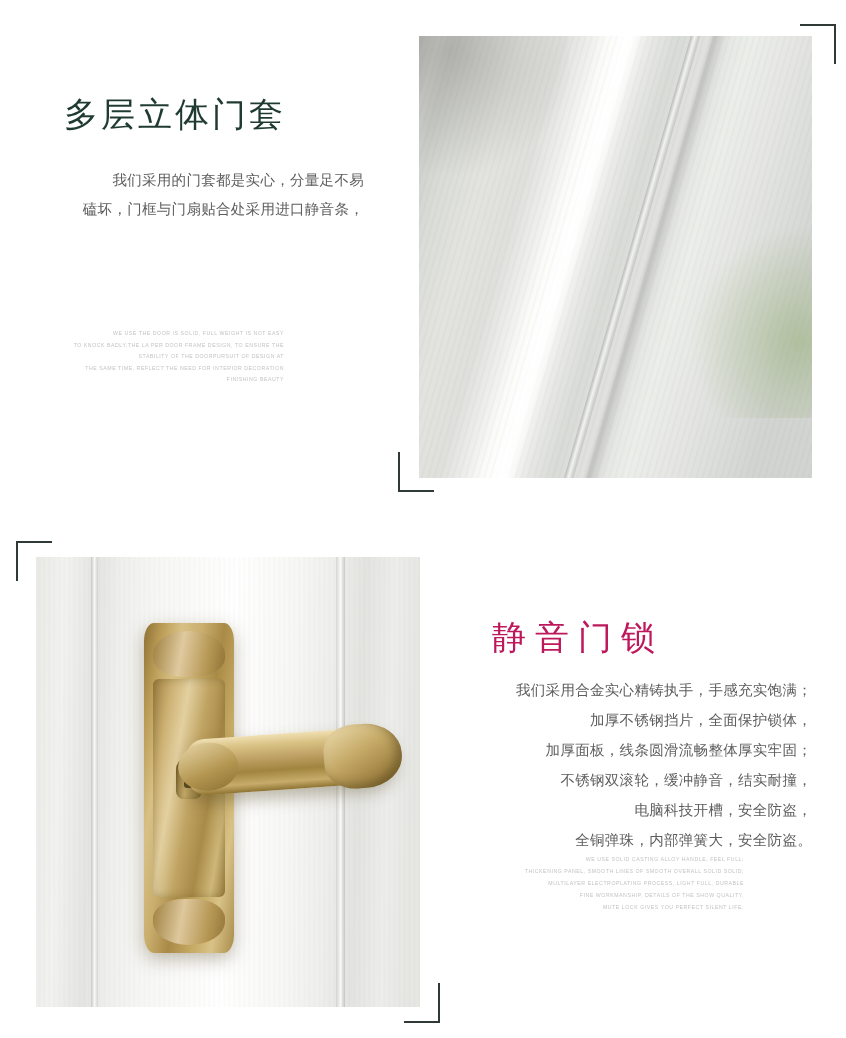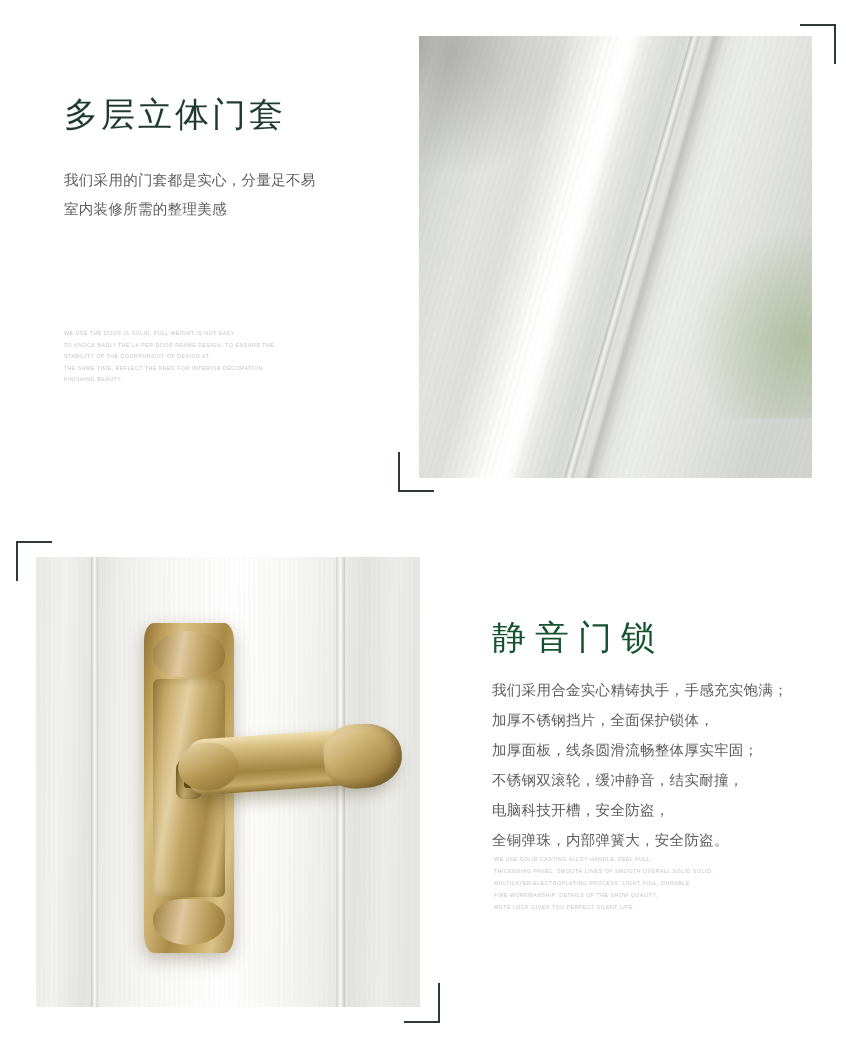--- a/index.html
+++ b/index.html
@@ -348,21 +348,21 @@
     border-bottom-width: 2px;
     border-right-width: 2px;
   }
 
   .s2-title {
     position: absolute;
     left: 492px;
     top: 100px;
     font-size: 34px;
     letter-spacing: 9px;
-    color: #14532d;
+    color: #be185d;
     font-weight: 400;
     font-family: Liberation Serif, serif;
   }
   .s2-body {
     position: absolute;
     left: 492px;
     top: 160px;
     width: 320px;
     font-size: 14.5px;
     line-height: 30px;
@@ -373,21 +373,21 @@
     position: absolute;
     left: 494px;
     top: 338px;
     width: 250px;
     font-size: 5.2px;
     line-height: 12px;
     color: #c3c3c3;
     letter-spacing: 0.55px;
     text-transform: uppercase;
   }
-  .line { display: block; }
+  .line { display: block; text-align: right; }
 </style>
 </head>
 <body>
 
 <div class="page">
 
   <div class="section-one">
 
     <div class="photo-frame-top">
       <div class="door-photo">
@@ -398,21 +398,21 @@
       </div>
     </div>
 
     <div class="corner corner-tr"></div>
     <div class="corner corner-bl-1"></div>
 
     <div class="s1-title">多层立体门套</div>
 
     <div class="s1-body">
       <span class="line">我们采用的门套都是实心，分量足不易</span>
-      <span class="line">室内装修所需的整理美感</span>
+      <span class="line">磕坏，门框与门扇贴合处采用进口静音条，</span>
     </div>
 
     <div class="s1-en">
       <span class="line">WE USE THE DOOR IS SOLID, FULL WEIGHT IS NOT EASY</span>
       <span class="line">TO KNOCK BADLY,THE LA PER DOOR FRAME DESIGN, TO ENSURE THE</span>
       <span class="line">STABILITY OF THE DOORPURSUIT OF DESIGN AT</span>
       <span class="line">THE SAME TIME, REFLECT THE NEED FOR INTERIOR DECORATION</span>
       <span class="line">FINISHING BEAUTY</span>
     </div>
   </div>

